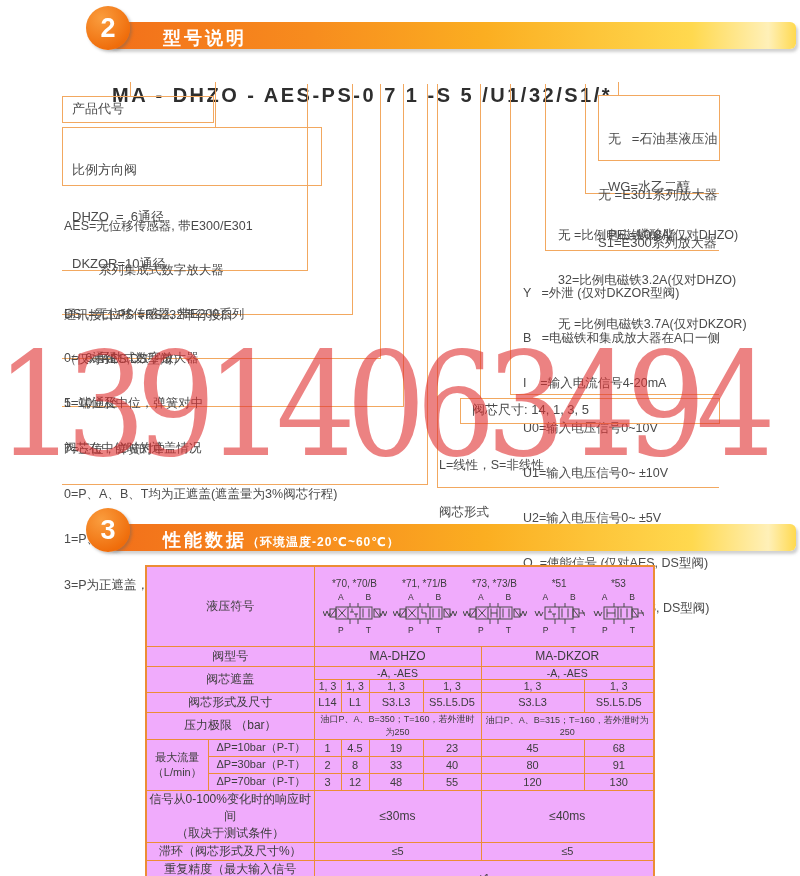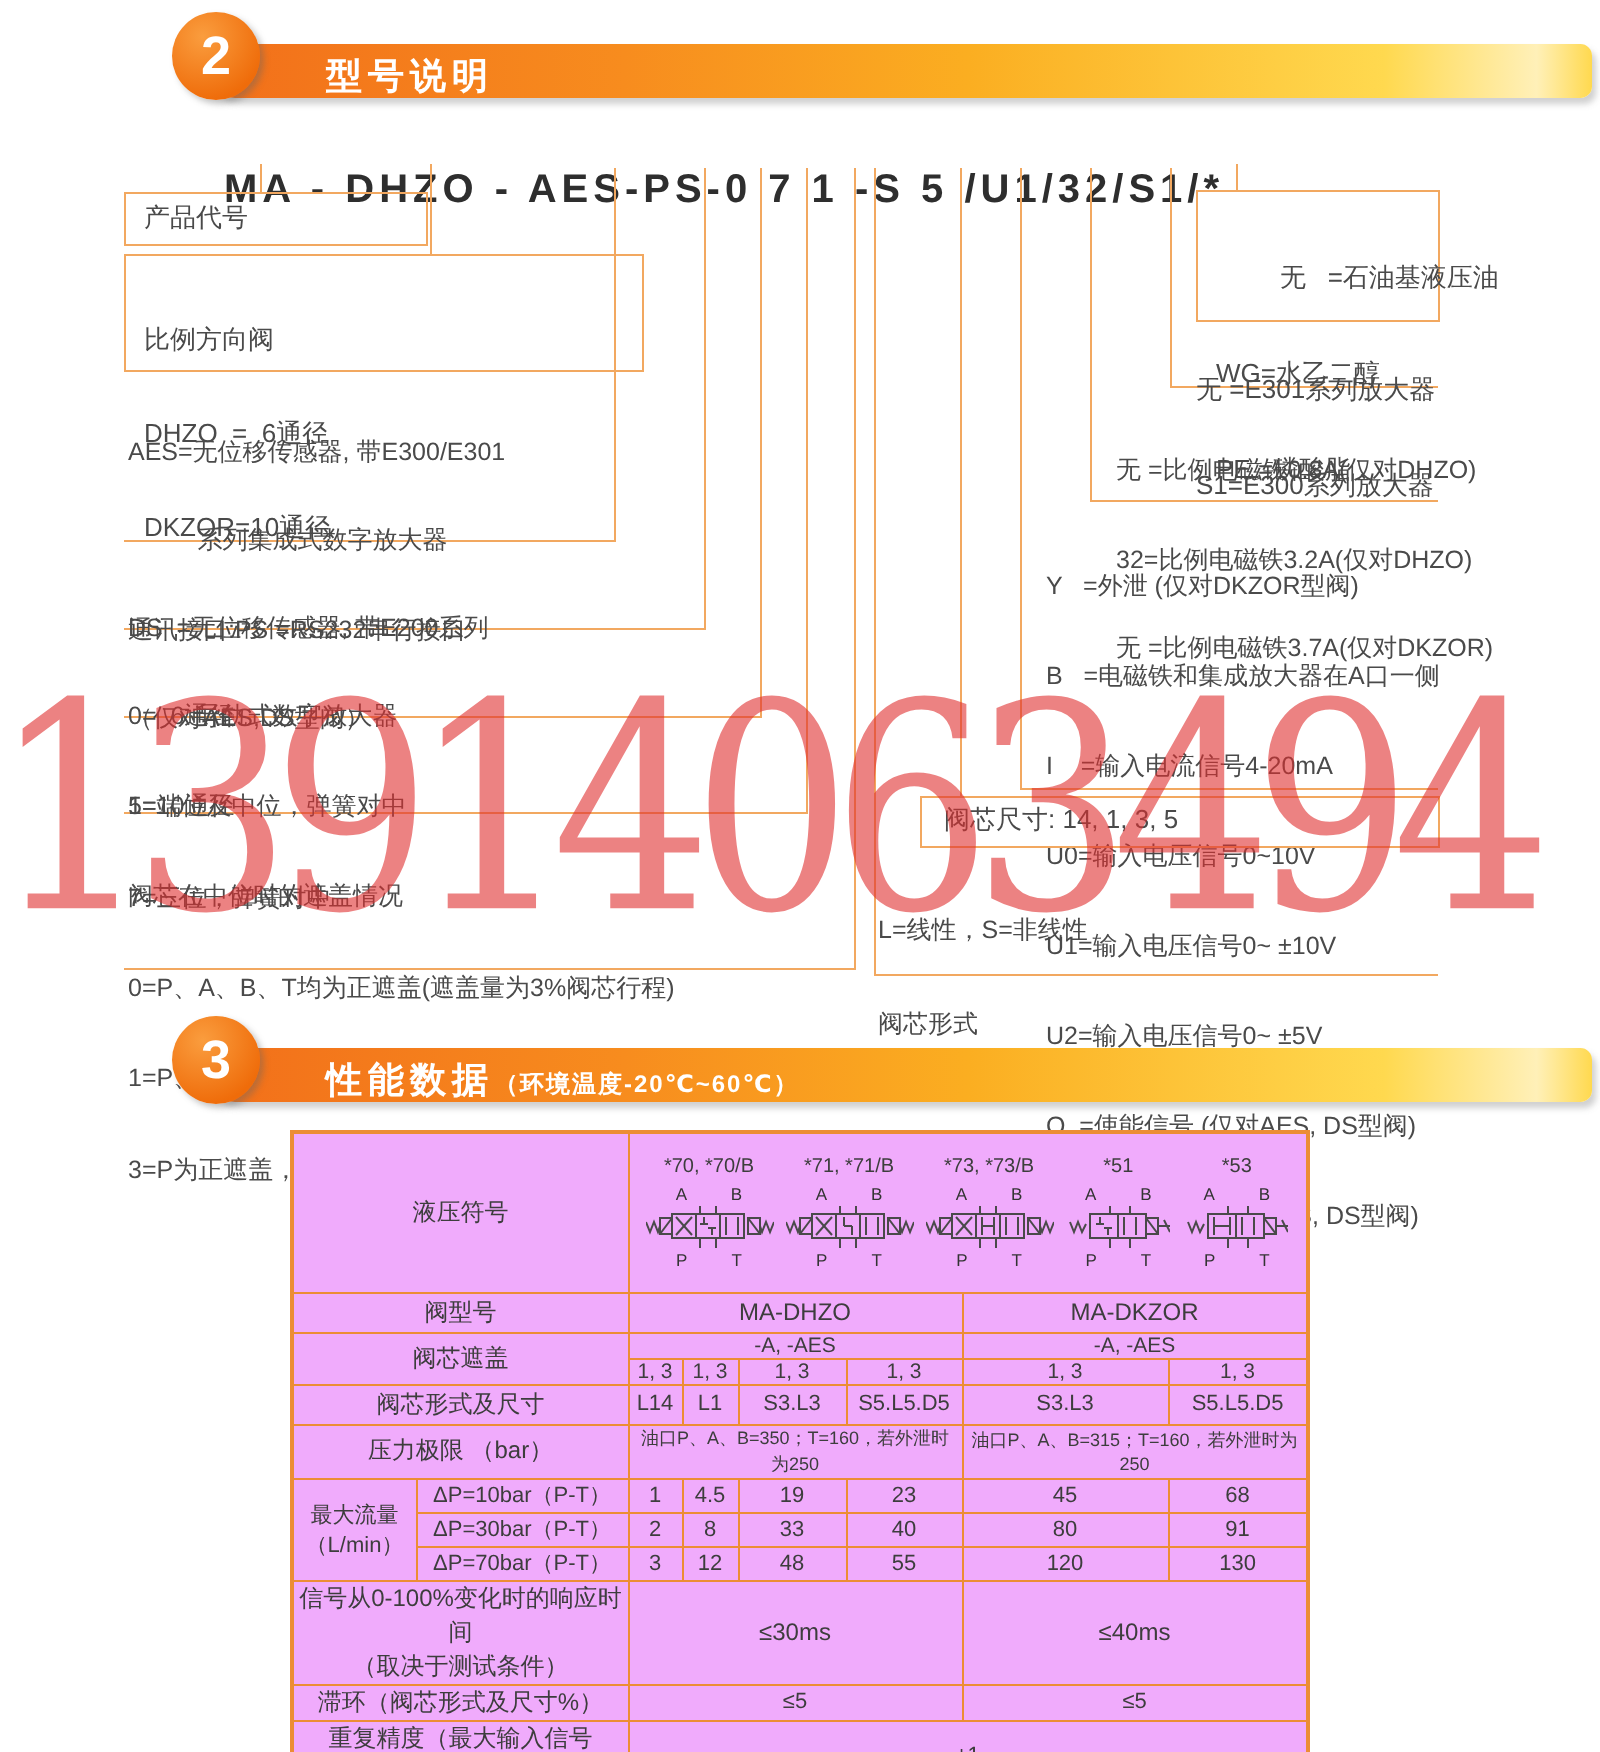--- a/index.html
+++ b/index.html
@@ -108,21 +108,21 @@
 
 <div class="blk" style="left:64px;top:412px;">
   <div style="line-height:17.5px;">阀芯在中位时的遮盖情况</div>
   <div style="line-height:17.5px;">0=P、A、B、T均为正遮盖(遮盖量为3%阀芯行程)</div>
   <div style="line-height:17.5px;">1=P、A、B、T均为正遮盖(遮盖量为15%阀芯行程)</div>
   <div style="line-height:17.5px;">3=P为正遮盖，A、B、T为负遮盖</div>
 </div>
 
 <div class="obox" style="left:598px;top:95px;width:120px;height:64px;"></div>
 <div class="blk" style="left:608px;top:100px;font-size:13px;">
-  <div style="line-height:18px;margin-left:32px;">无   =石油基液压油</div>
+  <div style="line-height:18px;">无   =石油基液压油</div>
   <div style="line-height:18px;">WG=水乙二醇</div>
   <div style="line-height:18px;">PE =磷酸脂</div>
 </div>
 
 <div class="blk" style="left:598px;top:156px;font-size:13px;">
   <div style="line-height:18px;">无 =E301系列放大器</div>
   <div style="line-height:18px;">S1=E300系列放大器</div>
 </div>
 
 <div class="blk" style="left:558px;top:199px;">

